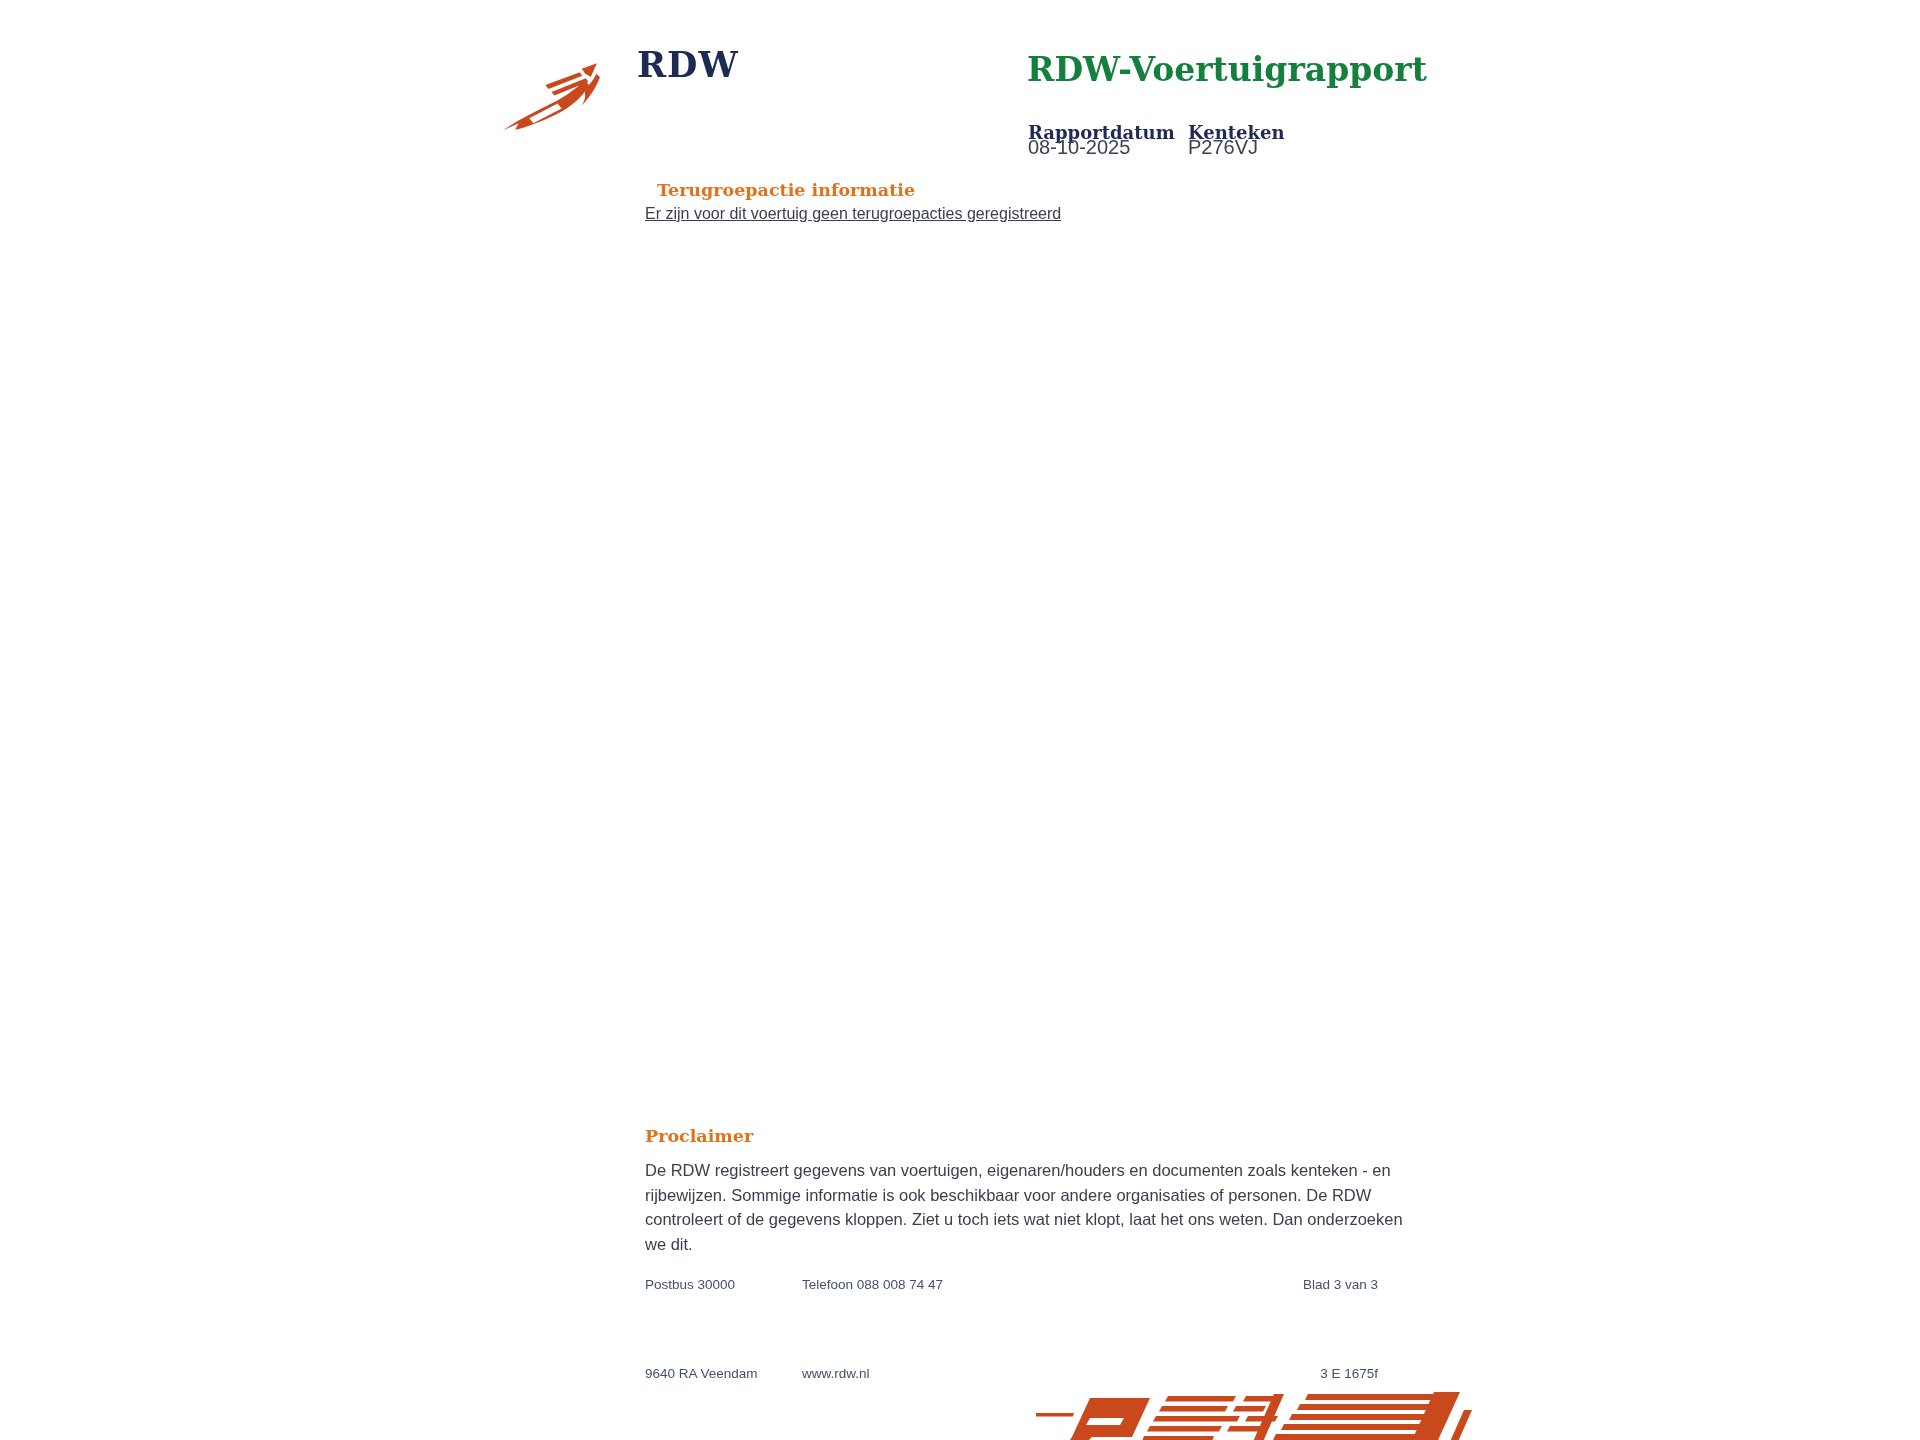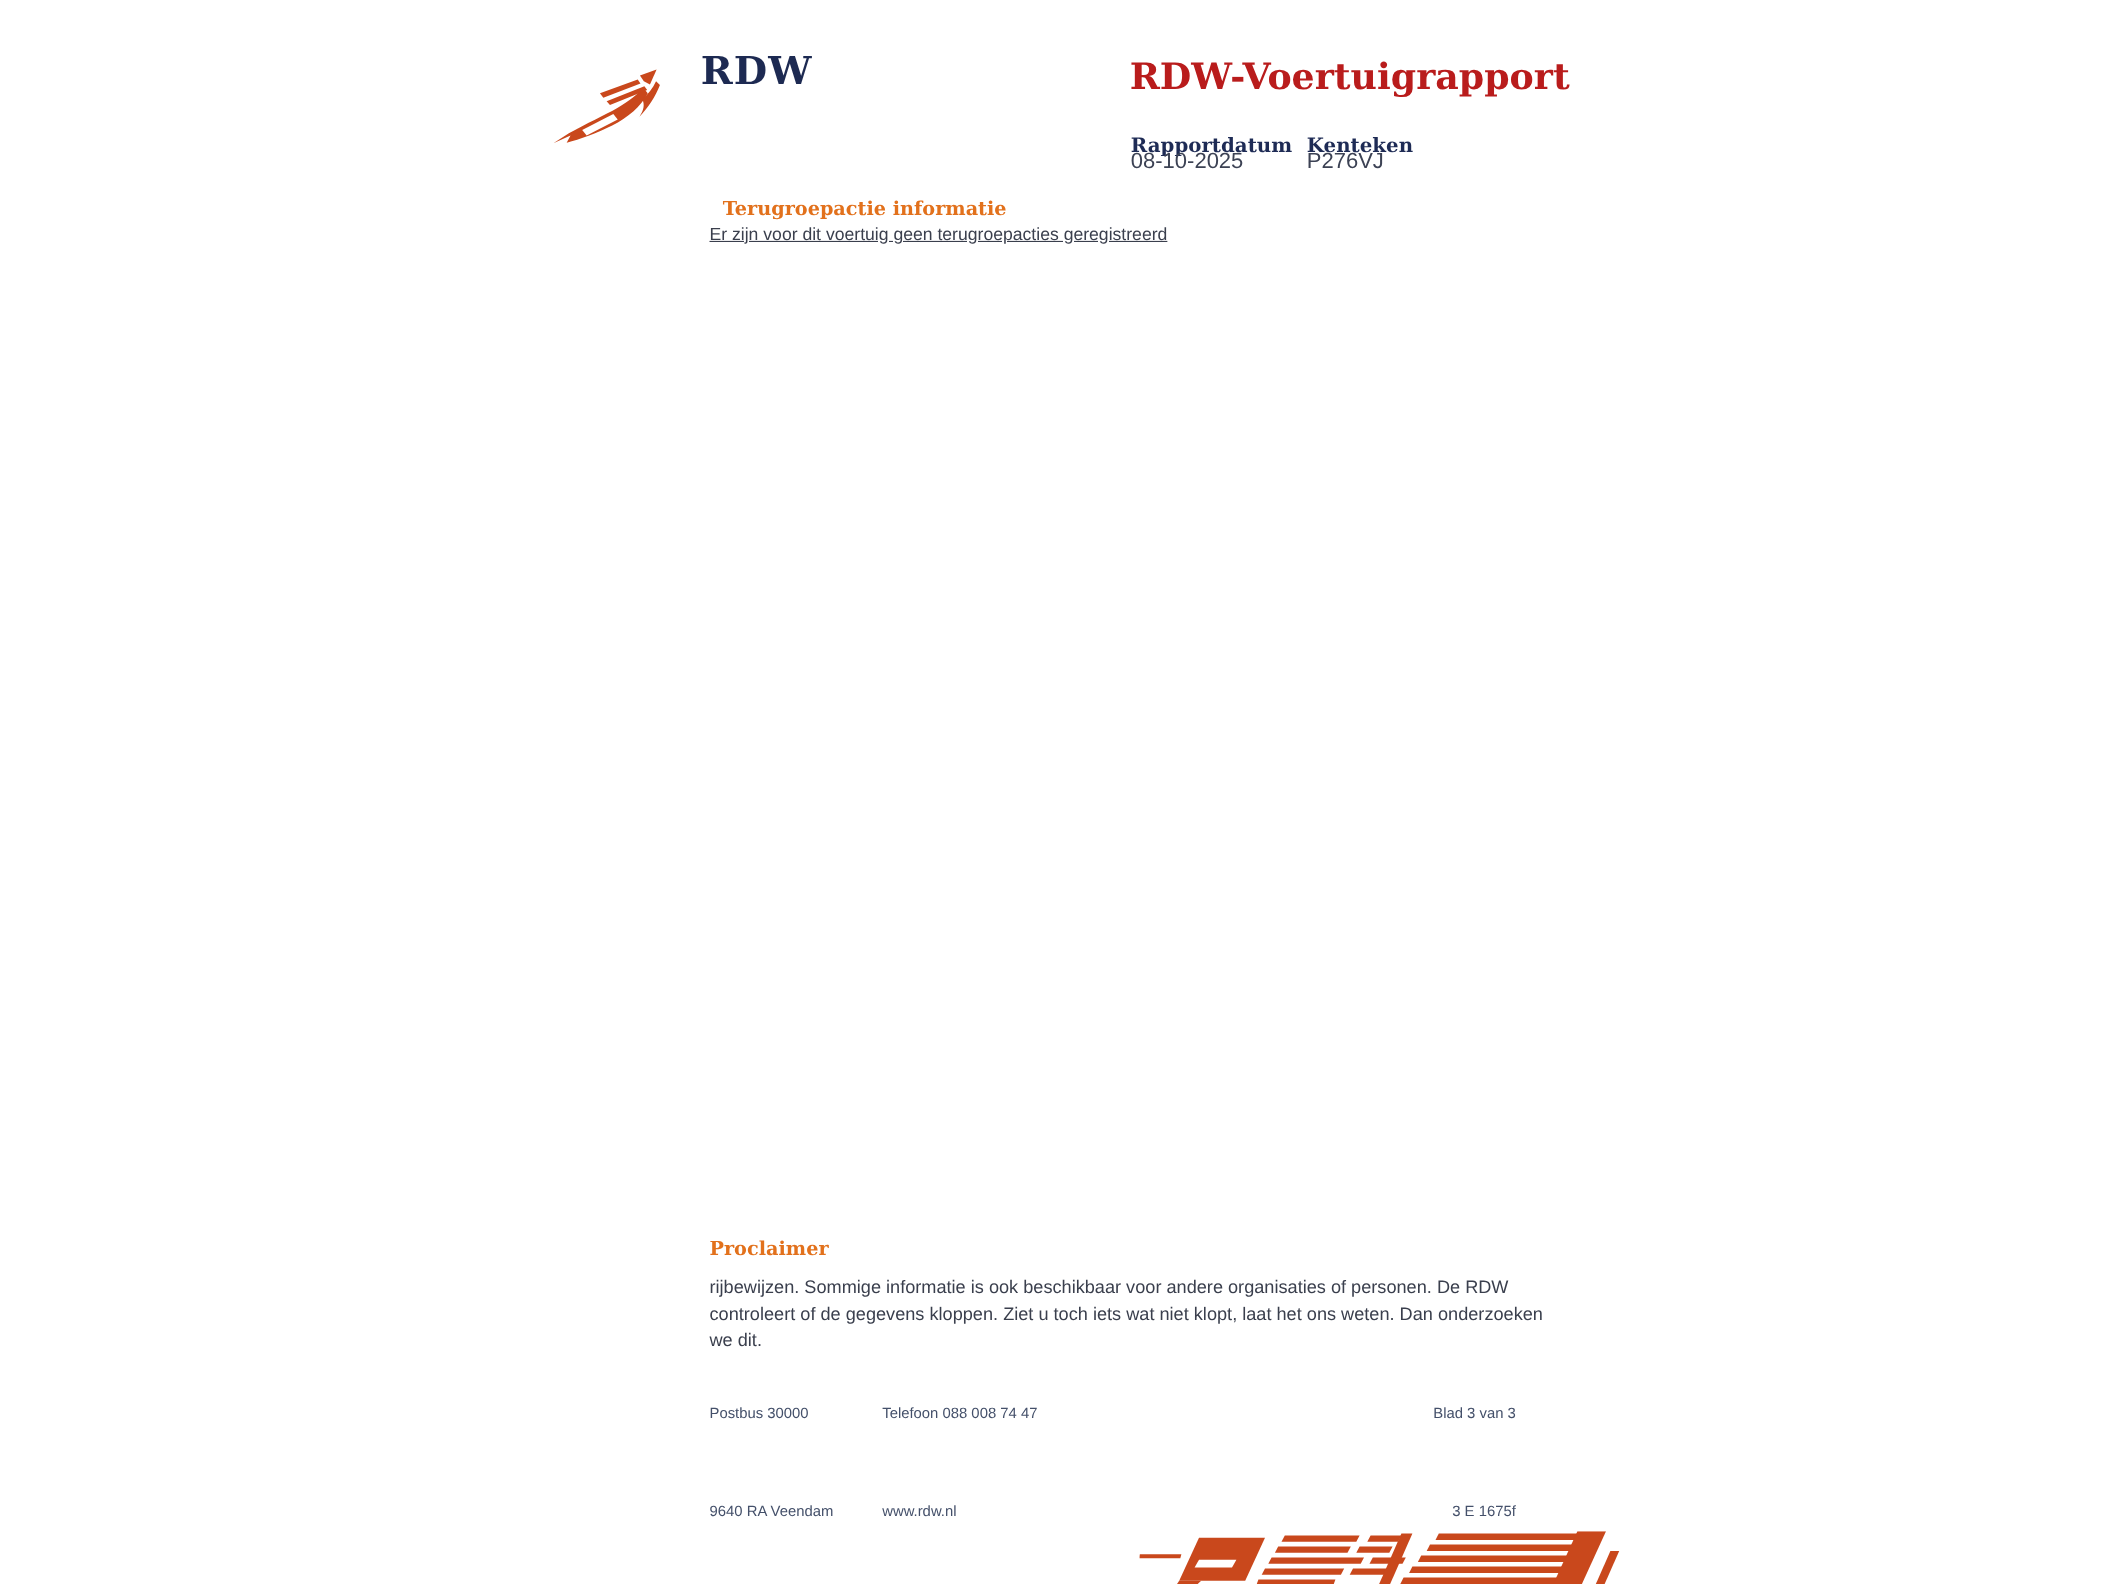--- a/index.html
+++ b/index.html
@@ -11,21 +11,21 @@
   }
   .abs { position:absolute; }
   #logo-text {
     left:637px; top:44px;
     font-family:"DejaVu Serif", serif; font-weight:700;
     font-size:35px; color:#1D2A52; letter-spacing:1px;
   }
   #report-title {
     left:1027px; top:50px;
     font-family:"DejaVu Serif", serif; font-weight:700;
-    font-size:33px; color:#b91c1c;
+    font-size:33px; color:#15803d;
   }
   .meta-label {
     font-family:"DejaVu Serif", serif; font-weight:700;
     font-size:18px; color:#1E2B55; top:122px;
   }
   .meta-value { font-size:20px; color:#3C4254; top:136px; }
   #report-date-label, #report-date-value { left:1028px; }
   #license-plate-label, #license-plate-value { left:1188px; }
 
   
@@ -76,20 +76,21 @@
 <div id="report-date-label" class="abs meta-label">Rapportdatum</div>
 <div id="license-plate-label" class="abs meta-label">Kenteken</div>
 <div id="report-date-value" class="abs meta-value">08-10-2025</div>
 <div id="license-plate-value" class="abs meta-value">P276VJ</div>
 
 <div id="recall-heading" class="abs section-heading">Terugroepactie informatie</div>
 <div id="recall-body" class="abs">Er zijn voor dit voertuig geen terugroepacties geregistreerd</div>
 
 <div id="proclaimer-heading" class="abs section-heading">Proclaimer</div>
 <div id="proclaimer-body" class="abs">
+  <div class="line">De RDW registreert gegevens van voertuigen, eigenaren/houders en documenten zoals kenteken - en</div>
   <div class="line">rijbewijzen. Sommige informatie is ook beschikbaar voor andere organisaties of personen. De RDW</div>
   <div class="line">controleert of de gegevens kloppen. Ziet u toch iets wat niet klopt, laat het ons weten. Dan onderzoeken</div>
   <div class="line">we dit.</div>
 </div>
 
 <div class="abs footer-text footer-row1 footer-col1">Postbus 30000</div>
 <div class="abs footer-text footer-row2 footer-col1">9640 RA Veendam</div>
 <div class="abs footer-text footer-row1 footer-col2">Telefoon 088 008 74 47</div>
 <div class="abs footer-text footer-row2 footer-col2">www.rdw.nl</div>
 <div class="abs footer-text footer-row1 footer-col3">Blad 3 van 3</div>

